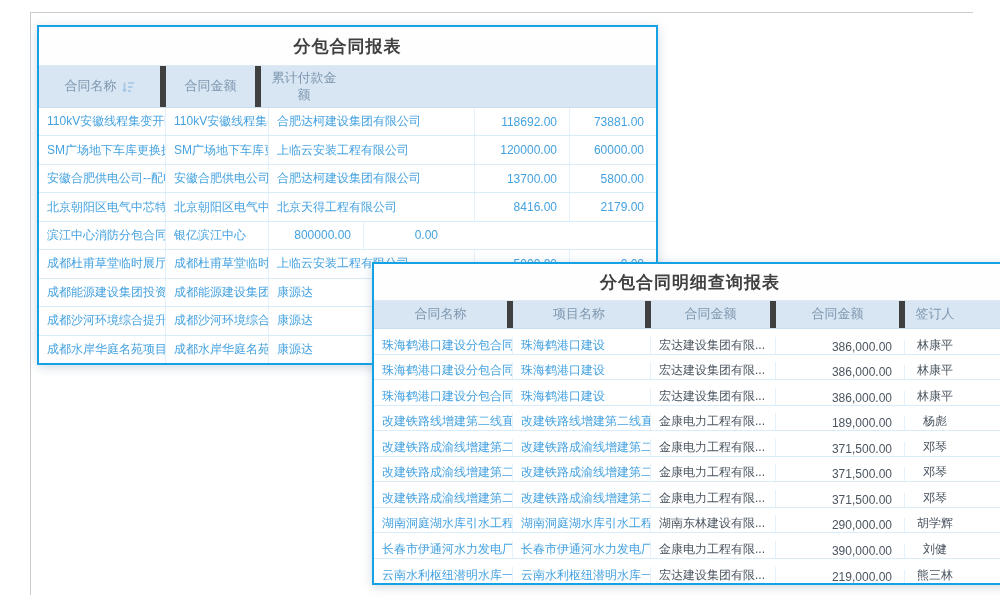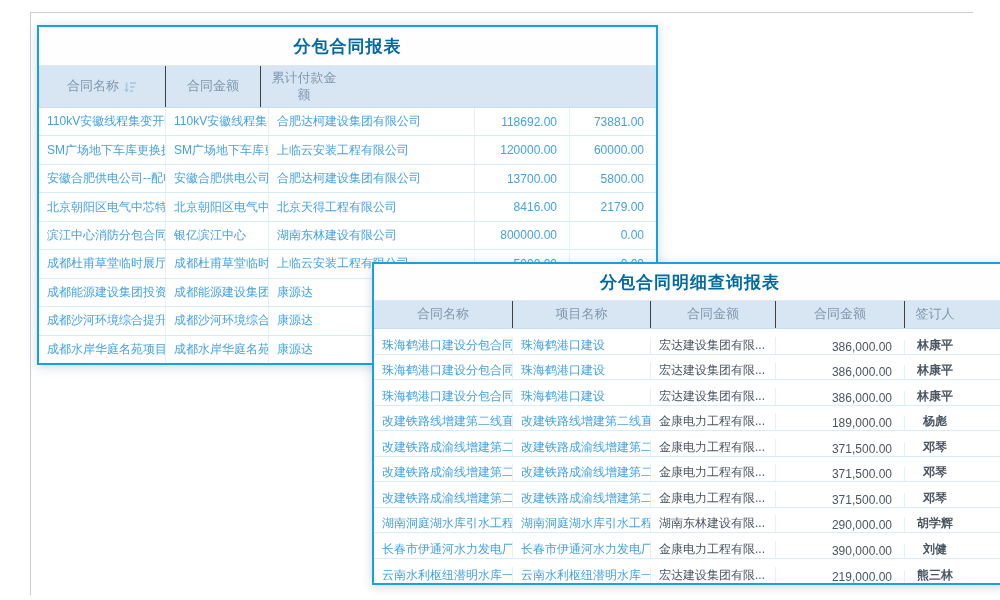--- a/index.html
+++ b/index.html
@@ -14,50 +14,50 @@
     z-index:0;background:transparent;
   }
   .win{
     position:absolute;background:#ffffff;border:2px solid #14a2e4;
     box-sizing:border-box;box-shadow:0 2px 10px rgba(90,120,150,.28);
     overflow:hidden;
   }
   .win1{left:37px;top:25px;width:621px;height:340px;z-index:1;}
   .win2{left:372px;top:262px;width:636px;height:323px;z-index:2;}
   .win-title{
-    text-align:center;font-weight:bold;color:#0369a1;
+    text-align:center;font-weight:bold;color:#404040;
     font-size:17px;letter-spacing:1px;
     border-bottom:1px solid #dde9f3;background:#fefeff;
     display:flex;align-items:center;justify-content:center;
   }
   .win1 .win-title{height:38px;}
   .win2 .win-title{height:36px;}
   .thead{display:flex;background:#d8e6f3;border-bottom:1px solid #c8ddee;box-sizing:border-box;}
   .win1 .thead{height:42px;}
   .win2 .thead{height:28px;}
   .th{
-    box-sizing:border-box;border-right:1px solid #404040;
+    box-sizing:border-box;border-right:6px solid #404040;
     color:#7e97b0;font-size:13px;line-height:1.25;
     display:flex;align-items:center;justify-content:center;text-align:center;
     padding:0 10px;overflow:hidden;
   }
   .th:last-child{border-right:none;}
   .tbody{position:relative;}
   .tr{display:flex;border-bottom:1px solid #d9ecf9;box-sizing:border-box;background:#fff;}
   .win1 .tr{height:28.45px;}
   .win2 .tr{height:25.5px;align-items:flex-end;}
   .tr:last-child{border-bottom:none;}
   .td{
     box-sizing:border-box;border-right:1px solid #e4f1fa;
     font-size:12px;display:flex;align-items:center;
     padding:0 0 0 8px;overflow:hidden;white-space:nowrap;color:#4b5560;
   }
   .td:last-child{border-right:none;}
   .td.num{justify-content:flex-end;padding:0 12px 0 0;}
-  .td.ctr{justify-content:center;padding:0;font-weight:bold;}
+  .td.ctr{justify-content:center;padding:0;}
   .link{color:#45a2e0;}
   
   .win1 .c1{width:127px;}
   .win1 .c2{width:103px;}
   .win1 .c3{width:206px;}
   .win1 .c4{width:95px;}
   .win1 .c5{width:86px;}
   
   .win2 .c1{width:139px;}
   .win2 .c2{width:138px;}
@@ -121,21 +121,20 @@
         <div class="td c1 link">北京朝阳区电气中芯特气系</div>
         <div class="td c2 link">北京朝阳区电气中芯特气</div>
         <div class="td c3 link">北京天得工程有限公司</div>
         <div class="td c4 link num">8416.00</div>
         <div class="td c5 link num">2179.00</div>
       </div>
 
       <div class="tr">
         <div class="td c1 link">滨江中心消防分包合同</div>
         <div class="td c2 link">银亿滨江中心</div>
-        <div class="td c3 link">湖南东林建设有限公司</div>
         <div class="td c4 link num">800000.00</div>
         <div class="td c5 link num">0.00</div>
       </div>
 
       <div class="tr">
         <div class="td c1 link">成都杜甫草堂临时展厅独立</div>
         <div class="td c2 link">成都杜甫草堂临时展厅</div>
         <div class="td c3 link">上临云安装工程有限公司</div>
         <div class="td c4 link num">5000.00</div>
         <div class="td c5 link num">0.00</div>

